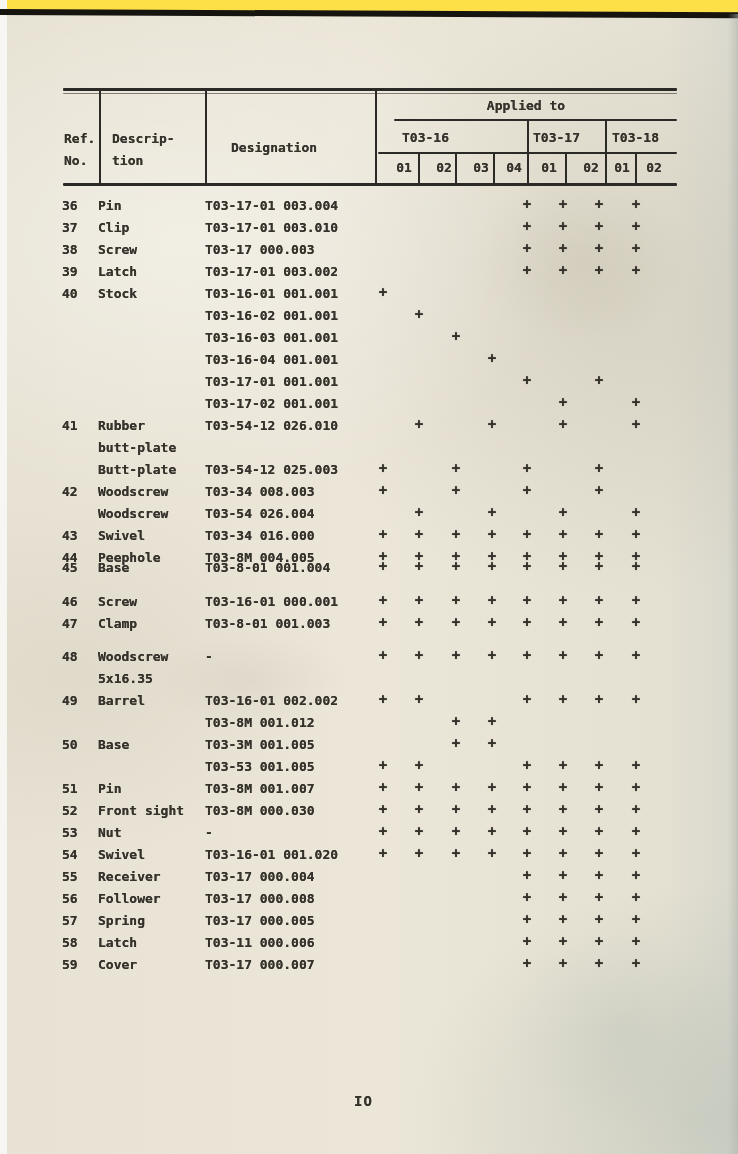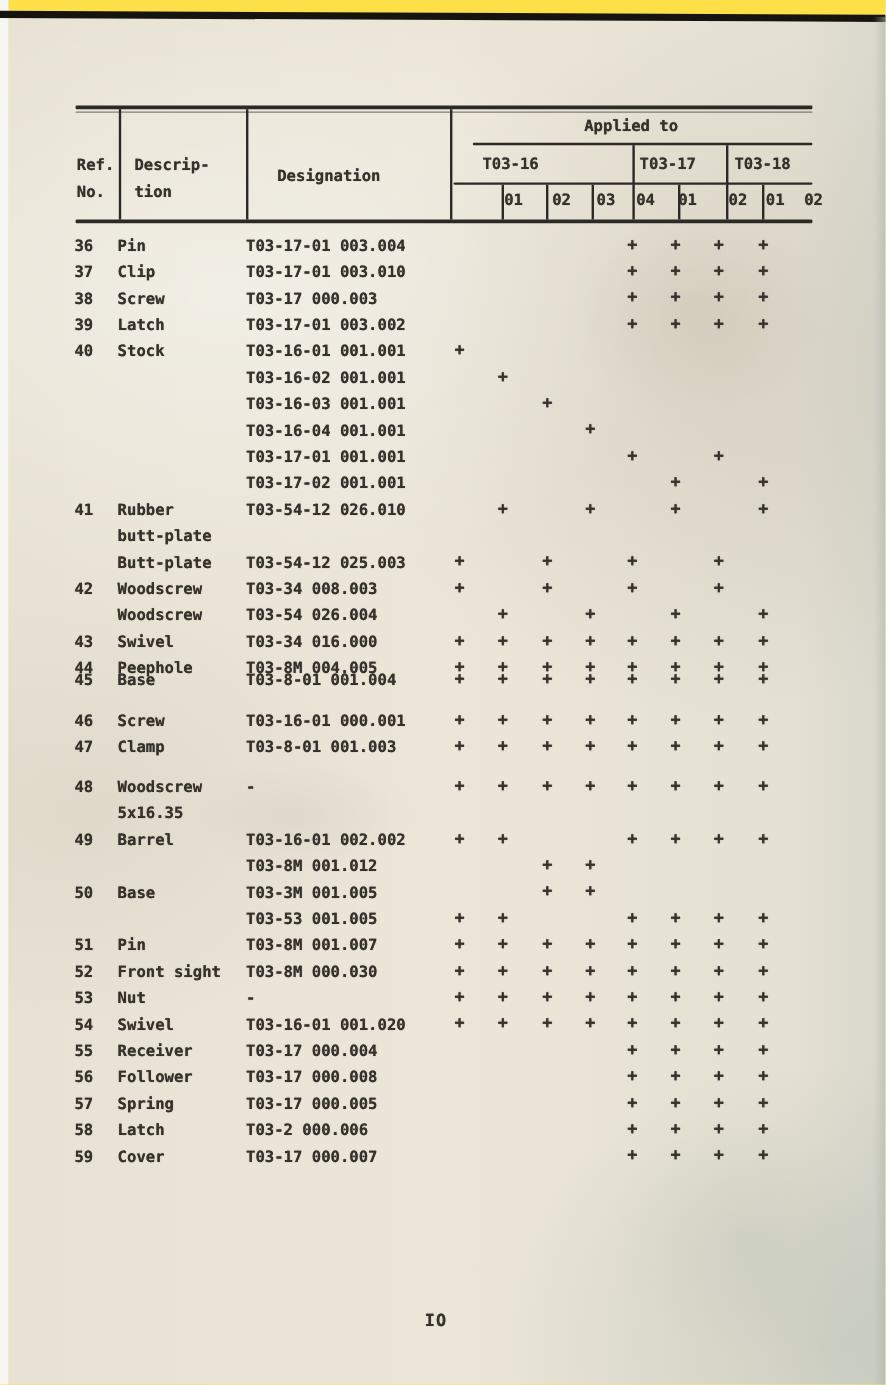--- a/index.html
+++ b/index.html
@@ -51,21 +51,21 @@
   .v-d4{left:527px;} .v-d5{left:565px;} .v-d6{left:605px;} .v-d7{left:635px;}
   .v-dig{top:154px;height:29px;}
 
   .t{position:absolute;font-size:13px;line-height:15px;white-space:pre;
      text-shadow:0 0 0.6px rgba(46,42,36,0.85);}
   .hdr-applied{left:375px;top:98px;width:302px;text-align:center;}
   .hdr-ref1{left:64px;top:131px;}  .hdr-ref2{left:64px;top:153px;}
   .hdr-desc1{left:112px;top:131px;}.hdr-desc2{left:112px;top:153px;}
   .hdr-desig{left:231px;top:140px;}
   .grp{position:absolute;top:130px;}
-  .dig{position:absolute;top:160px;transform:translateX(-50%);margin-left:24px;}
+  .dig{position:absolute;top:160px;transform:translateX(-50%);}
 
   .row{position:absolute;left:0;width:738px;height:18px;}
   .c-ref{left:62px;} .c-desc{left:98px;} .c-desig{left:205px;}
   .mk{position:absolute;top:-1px;transform:translateX(-50%);font-size:14px;
       text-shadow:0 0 0.7px rgba(40,37,32,0.9);}
   .page-number{position:absolute;left:354px;top:1093px;font-size:14px;letter-spacing:1px;
       text-shadow:0 0 0.6px rgba(46,42,36,0.85);}
 </style>
 </head>
 <body>
@@ -431,21 +431,21 @@
     <span class="t c-desc">Spring</span>
     <span class="t c-desig">T03-17 000.005</span>
   <span class="t mk" style="left: 527px;">+</span>
           <span class="t mk" style="left: 563px;">+</span>
           <span class="t mk" style="left: 599px;">+</span>
           <span class="t mk" style="left: 636px;">+</span>
         </div>
         <div class="row" style="top: 935px;">
     <span class="t c-ref">58</span>
     <span class="t c-desc">Latch</span>
-    <span class="t c-desig">T03-2 000.006</span>
+    <span class="t c-desig">T03-11 000.006</span>
   <span class="t mk" style="left: 527px;">+</span>
           <span class="t mk" style="left: 563px;">+</span>
           <span class="t mk" style="left: 599px;">+</span>
           <span class="t mk" style="left: 636px;">+</span>
         </div>
         <div class="row" style="top: 957px;">
     <span class="t c-ref">59</span>
     <span class="t c-desc">Cover</span>
     <span class="t c-desig">T03-17 000.007</span>
   <span class="t mk" style="left: 527px;">+</span>

